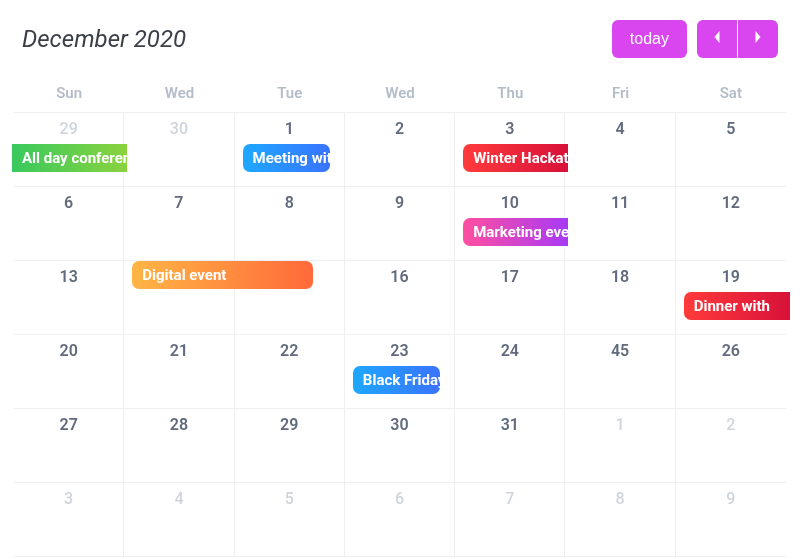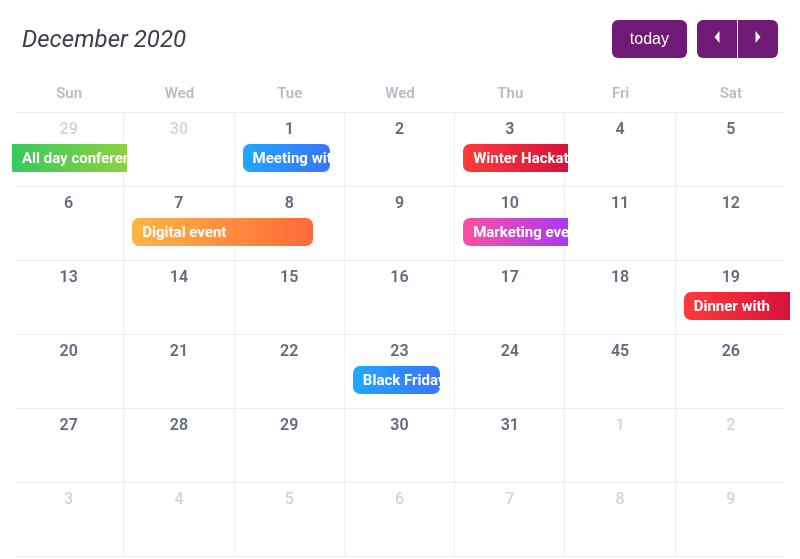--- a/index.html
+++ b/index.html
@@ -22,21 +22,21 @@
   padding: 10px 8px 18px 8px;
 }
 .cal-title {
   font-size: 24px;
   font-weight: 400;
   color: #3a3f48;
   font-style: italic;
 }
 .btn-group { display: flex; gap: 10px; }
 .btn {
-  background: #701a75;
+  background: #d946ef;
   color: #fff;
   border: none;
   border-radius: 6px;
   height: 38px;
   padding: 0 18px;
   font-size: 16px;
   font-weight: 500;
   cursor: pointer;
   display: inline-flex;
   align-items: center;
@@ -177,21 +177,21 @@
         <div class="daynum">5</div>
         <div class="events"></div>
       </div>
       <div class="day">
         <div class="daynum">6</div>
         <div class="events"></div>
       </div>
       <div class="day" style="overflow: visible;">
         <div class="daynum">7</div>
         <div class="events">
-          <div class="event g-orange" style="left: 0px; width: calc(200% - 6px);">Digital event</div>
+          <div class="event g-orange" style="left: 0px; width: calc(200% - 6px); margin-top: 43px;">Digital event</div>
         </div>
       </div>
       <div class="day">
         <div class="daynum">8</div>
         <div class="events"></div>
       </div>
       <div class="day">
         <div class="daynum">9</div>
         <div class="events"></div>
       </div>

